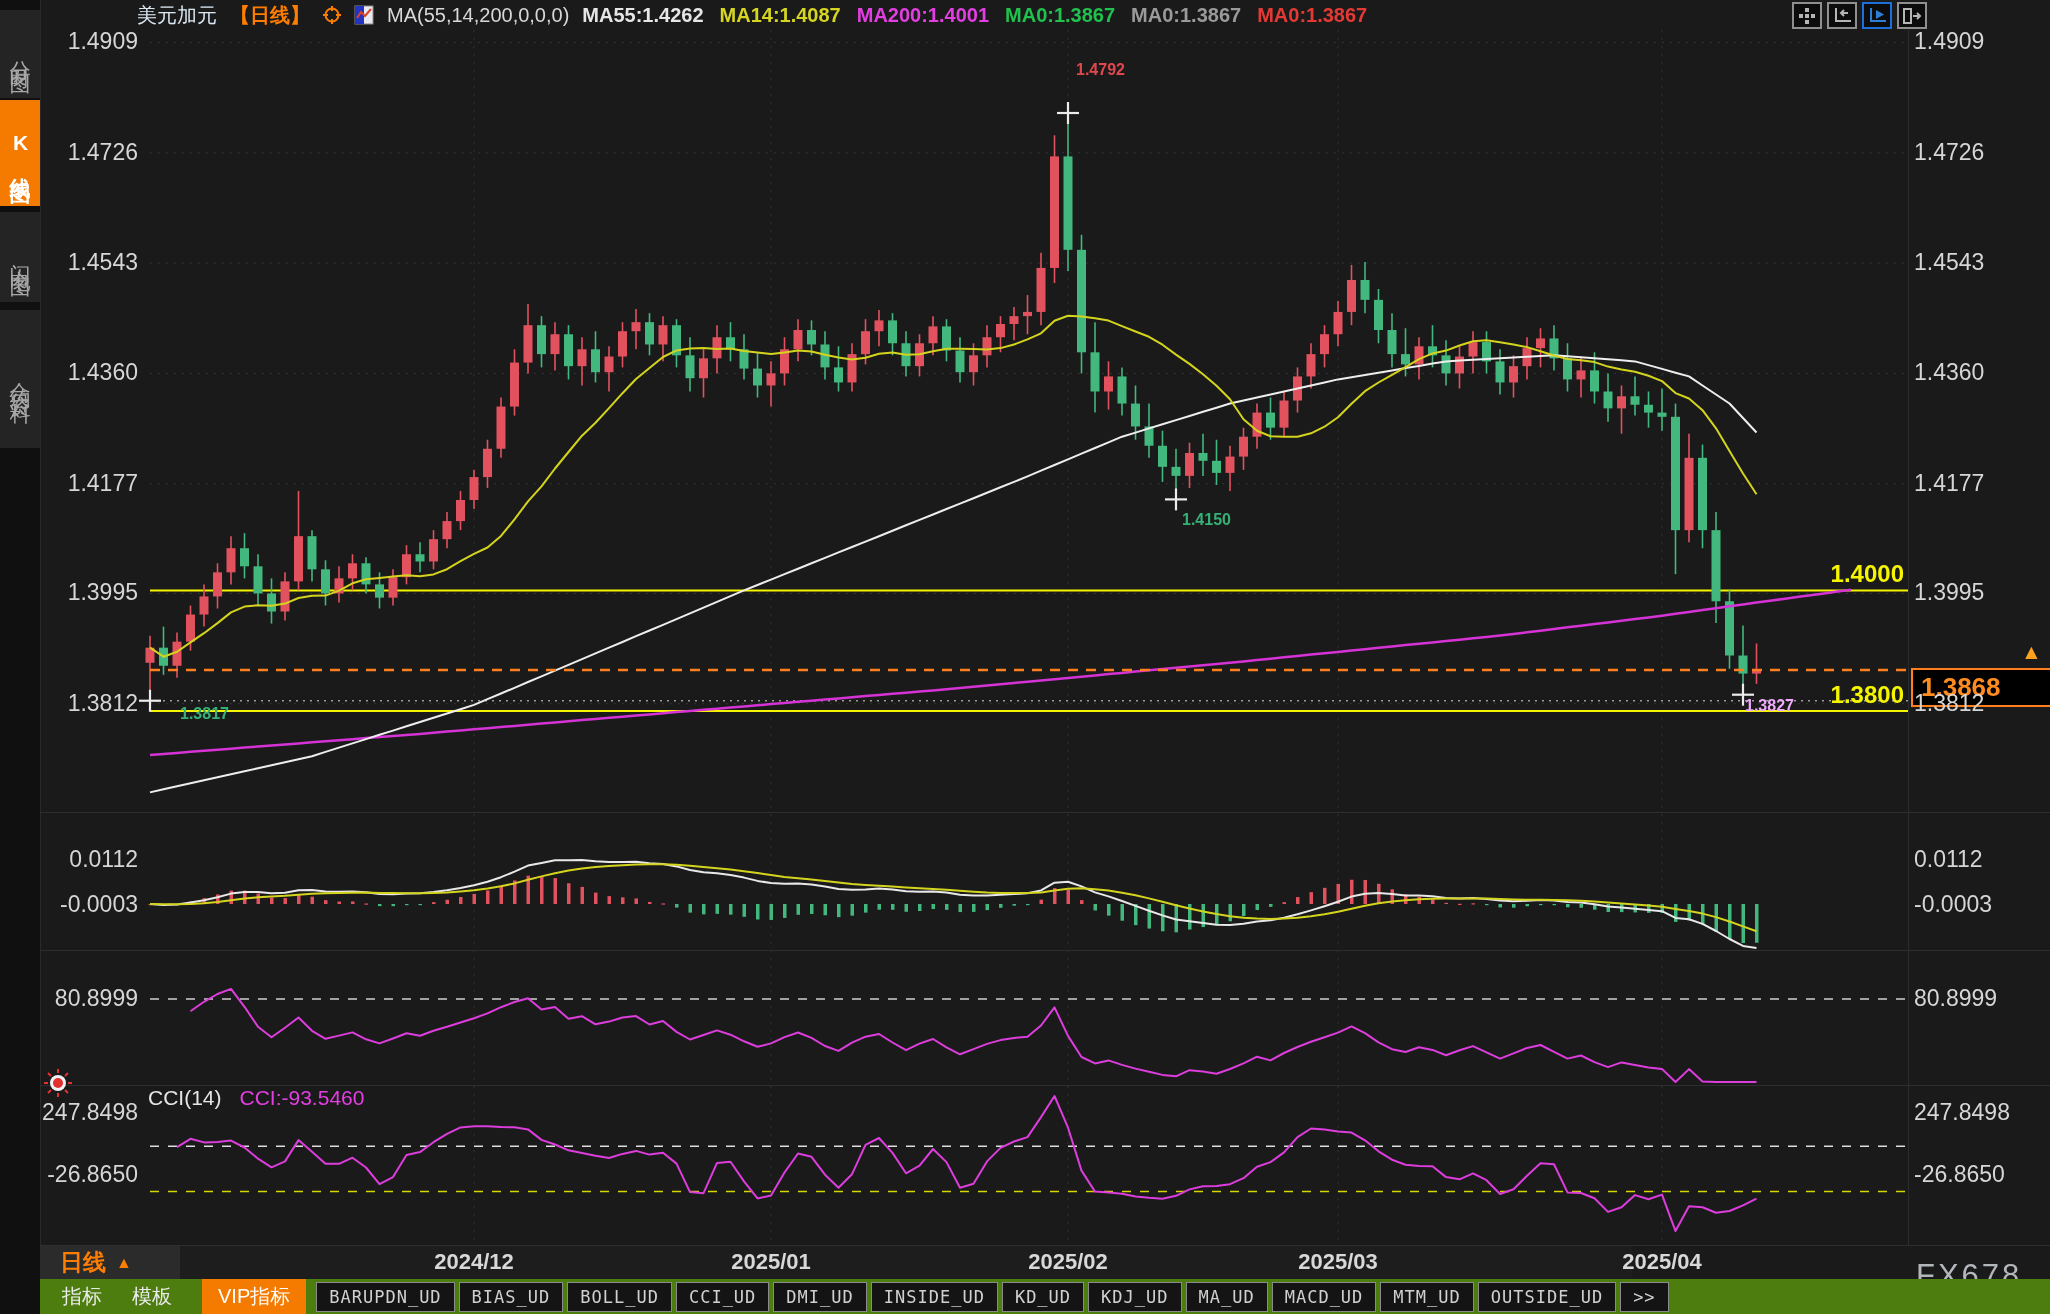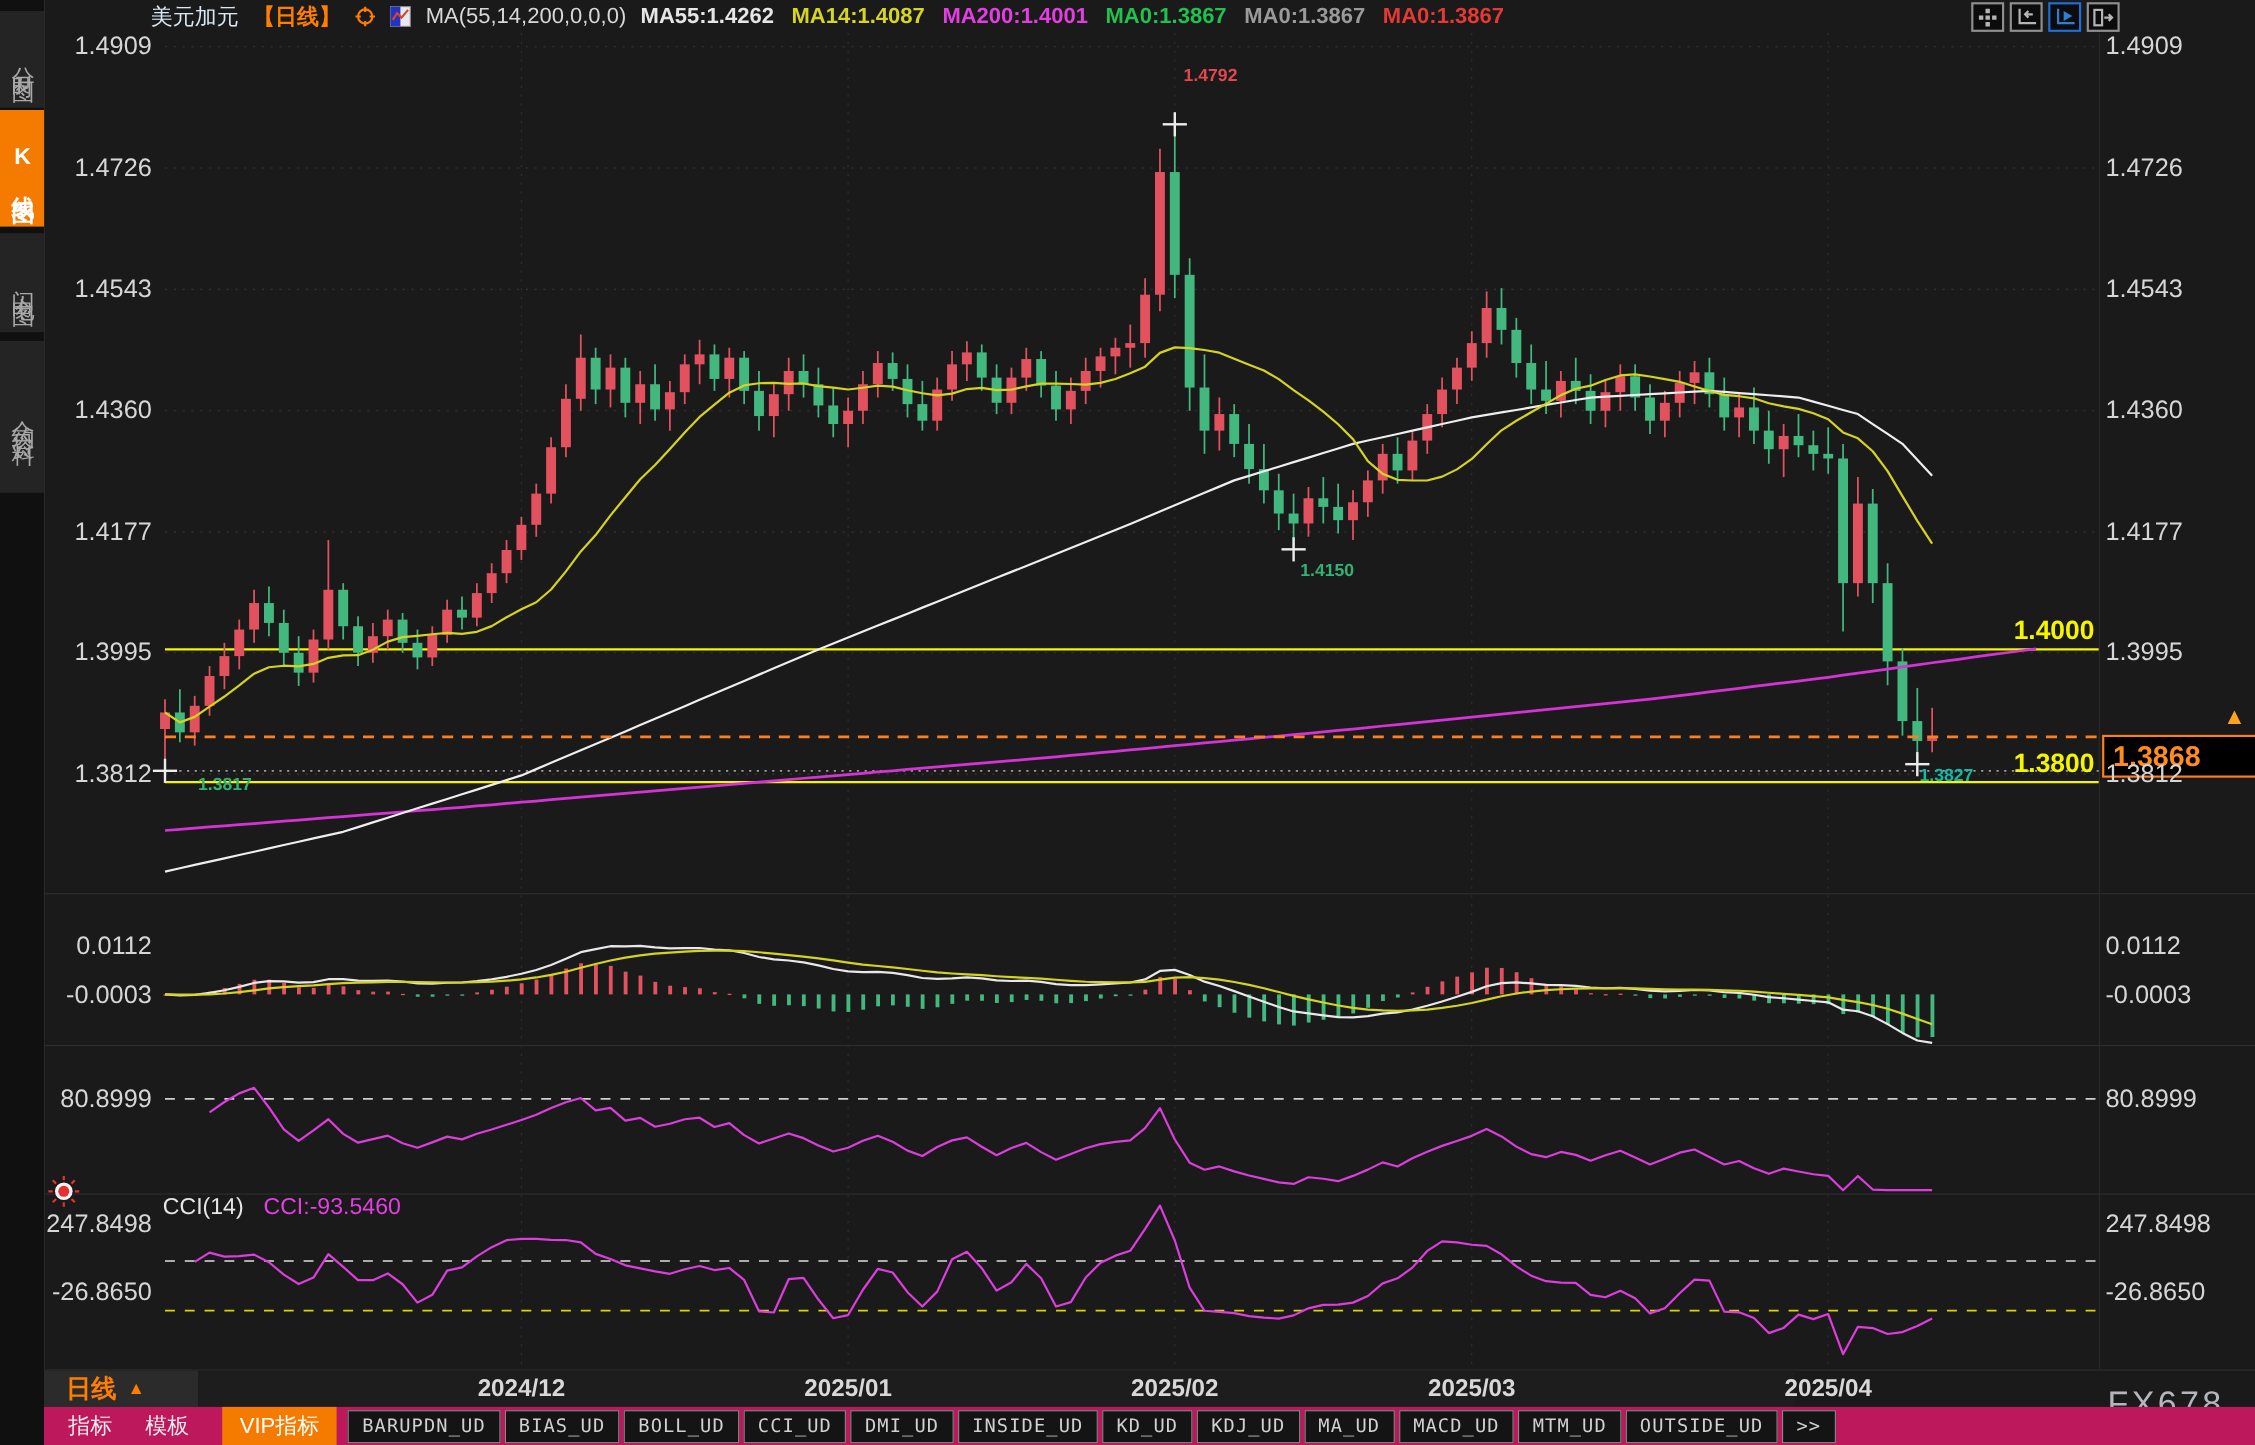--- a/index.html
+++ b/index.html
@@ -32,21 +32,21 @@
   #uparrow{position:absolute;left:2021px;top:640px;color:#ffa21e;font-size:21px;}
   .divider{position:absolute;left:40px;width:2010px;height:1px;background:#2e2e2e;}
   #vdivR{position:absolute;left:1908px;top:30px;width:1px;height:1215px;background:#2c2c2c;}
   
   #datebar{position:absolute;left:40px;top:1246px;width:1592px;height:33px;background:#1d1d1d;}
   #periodbtn{position:absolute;left:0px;top:0px;width:140px;height:33px;background:#2b2b2b;
              color:#ff7e00;font-size:23px;font-weight:bold;display:flex;align-items:center;gap:10px;padding-left:20px;box-sizing:border-box;cursor:pointer;}
   .dlabel{position:absolute;top:3px;width:140px;text-align:center;font-size:22px;font-weight:600;color:#d8d8d8;transform:translateX(-50%);}
   #watermark{position:absolute;left:1916px;top:1258px;font-size:31px;color:#b3b7bc;letter-spacing:3px;}
   
-  #tabbar{position:absolute;left:40px;top:1279px;width:2010px;height:35px;background:#be185d;
+  #tabbar{position:absolute;left:40px;top:1279px;width:2010px;height:35px;background:#4d7c0f;
           display:flex;align-items:center;padding-left:22px;box-sizing:border-box;gap:4px;}
   .tab-plain{color:#ececec;font-size:20px;margin-right:26px;cursor:pointer;}
   .tab-vip{background:#f57a00;color:#fff;font-size:20px;padding:4px 16px;margin-right:6px;cursor:pointer;}
   .tab-box{border:1px solid #8a8a8a;background:#141414;color:#d0d0d0;cursor:pointer;
            font-family:"DejaVu Sans Mono",monospace;font-size:17px;padding:4px 12px;letter-spacing:1px;white-space:nowrap;}
   svg{position:absolute;left:0;top:0;}
 </style>
 </head>
 <body>
 
@@ -583,19 +583,19 @@
     <div class="tickR" style="top: 985px;">80.8999</div>
     <div class="tickL" style="top: 1099px;">247.8498</div>
     <div class="tickR" style="top: 1099px;">247.8498</div>
     <div class="tickL" style="top: 1161px;">-26.8650</div>
     <div class="tickR" style="top: 1161px;">-26.8650</div>
     <div class="lvl" style="left: 1904px; top: 588.418px;">1.4000</div>
     <div class="lvl" style="left: 1904px; top: 708.978px;">1.3800</div>
     <div class="ann" style="left: 1076px; top: 61px; color: rgb(224, 72, 78);">1.4792</div>
     <div class="ann" style="left: 1182px; top: 511.395px; color: rgb(53, 177, 118);">1.4150</div>
     <div class="ann" style="left: 180px; top: 704.73px; color: rgb(53, 177, 118);">1.3817</div>
-    <div class="ann" style="left: 1745px; top: 696.702px; color: #14b8a6;">1.3827</div>
+    <div class="ann" style="left: 1745px; top: 696.702px; color: #f0abfc;">1.3827</div>
     <div class="dlabel" style="left: 474px; top: 1249px;">2024/12</div>
     <div class="dlabel" style="left: 771px; top: 1249px;">2025/01</div>
     <div class="dlabel" style="left: 1068px; top: 1249px;">2025/02</div>
     <div class="dlabel" style="left: 1338px; top: 1249px;">2025/03</div>
     <div class="dlabel" style="left: 1662px; top: 1249px;">2025/04</div>
   </div>
 
 </body></html>

